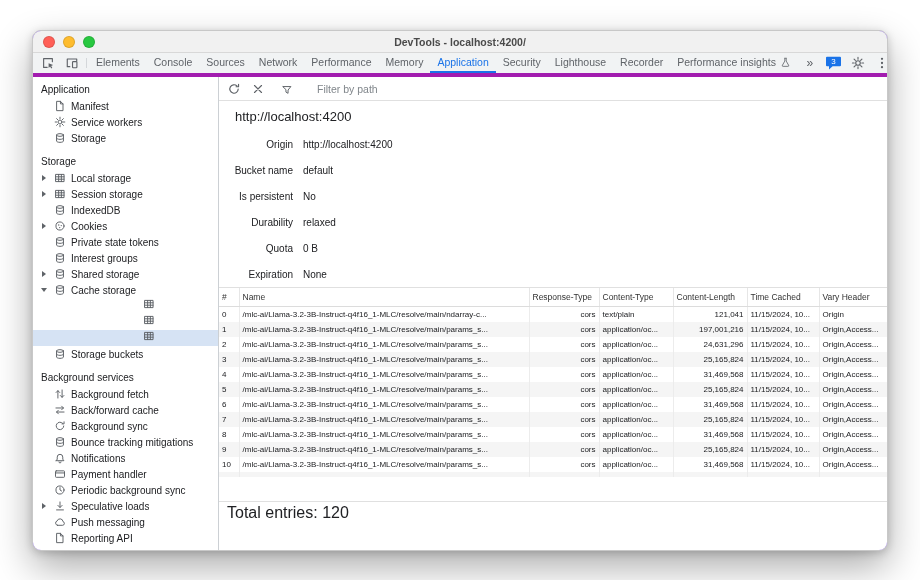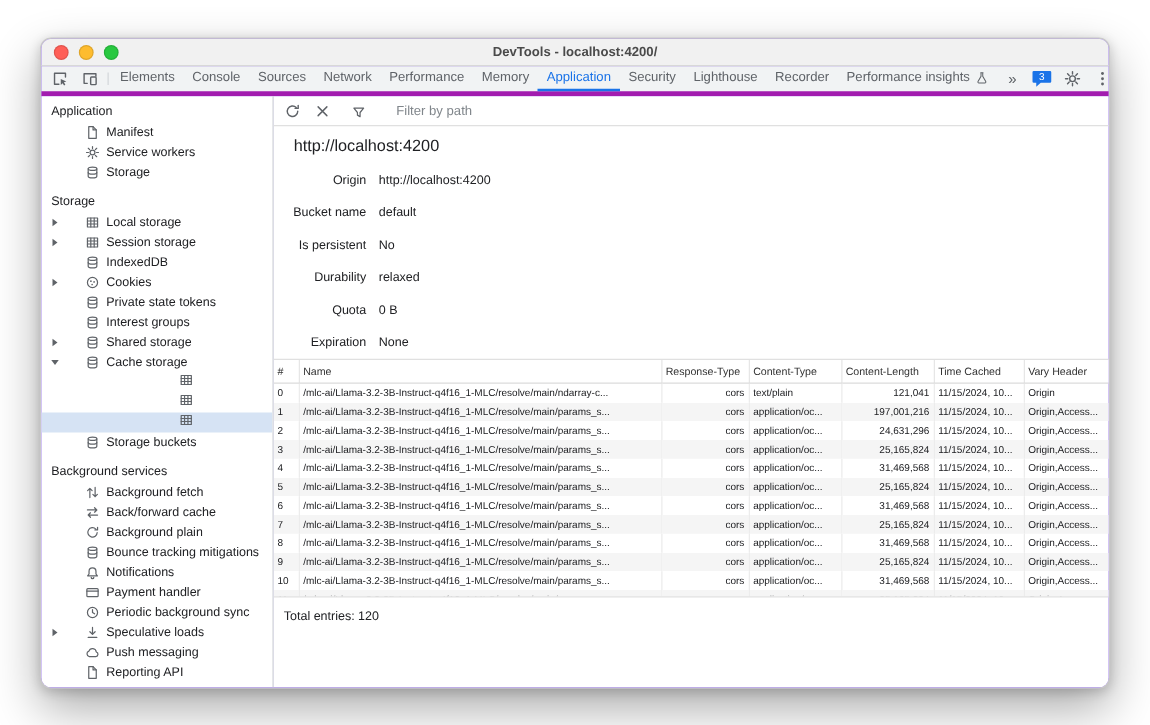--- a/index.html
+++ b/index.html
@@ -48,21 +48,21 @@
   
   .frame { flex:1; display:flex; min-height:0; }
   .sidebar {
     flex:none; width:186px; background:#fff; border-right:1px solid #ccd0d4;
     padding-top:5px; overflow:hidden; font-size:10px;
   }
   .sec-title { height:16px; line-height:16px; padding-left:8px; margin-top:8px; color:#202124; white-space:nowrap; }
   .sec-title.first { margin-top:0; }
   .item {
     height:16px; display:flex; align-items:center; gap:5px;
-    padding-left:35px; position:relative; white-space:nowrap; color:#202124; cursor:default;
+    padding-left:21px; position:relative; white-space:nowrap; color:#202124; cursor:default;
   }
   .item.child { padding-left:47px;flex-direction:column; }
   .item.selected { background:#d6e3f4; }
   .lbl { overflow:hidden; }
   
   .main { flex:1; min-width:0; display:flex; flex-direction:column; background:#fff; }
   .toolbar {
     flex:none; height:24px; border-bottom:1px solid #e0e0e0;
     display:flex; align-items:center; padding:0 4px; gap:2px;
   }
@@ -94,21 +94,21 @@
   tbody tr:nth-child(even) { background:#f5f5f5; }
   .c-rt, .c-cl { text-align:right; }
   
   .preview {
     flex:1; min-height:0; border-top:1px solid #e0e0e0;
     display:flex; align-items:center; justify-content:center;
   }
   .preview span { color:#8a8a8a; font-weight:bold; font-size:12.5px; }
   .statusbar {
     flex:none; height:22px; border-top:1px solid #e0e0e0;
-    display:flex; align-items:flex-end; padding-left:8px; font-size:10px; color:#202124;
+    display:flex; align-items:center; padding-left:8px; font-size:16px; color:#202124;margin-top:24px;
   }
 </style>
 </head>
 <body>
 
 <div class="window">
 
   <div class="titlebar">
     <div class="traffic">
       <span class="light red"></span>
@@ -325,21 +325,21 @@
             <path d="M2.6 5.3h10M10.2 2.9l2.4 2.4-2.4 2.4"></path>
             <path d="M13.4 10.7h-10M5.8 8.3l-2.4 2.4 2.4 2.4"></path>
           </svg>
         <span class="lbl">Back/forward cache</span>
       </div>
       <div class="item">
         <svg class="ic" viewBox="0 0 16 16">
             <path d="M13 8A5 5 0 1 1 11.6 4.4"></path>
             <path d="M13.4 2.4v2.8h-2.8"></path>
           </svg>
-        <span class="lbl">Background plain</span>
+        <span class="lbl">Background sync</span>
       </div>
       <div class="item">
         <svg class="ic" viewBox="0 0 16 16">
             <ellipse cx="8" cy="4" rx="4.6" ry="1.8"></ellipse>
             <path d="M3.4 4v8c0 1 2.06 1.8 4.6 1.8s4.6-.8 4.6-1.8V4"></path>
             <path d="M3.4 8c0 1 2.06 1.8 4.6 1.8S12.6 9 12.6 8"></path>
           </svg>
         <span class="lbl">Bounce tracking mitigations</span>
       </div>
       <div class="item">

